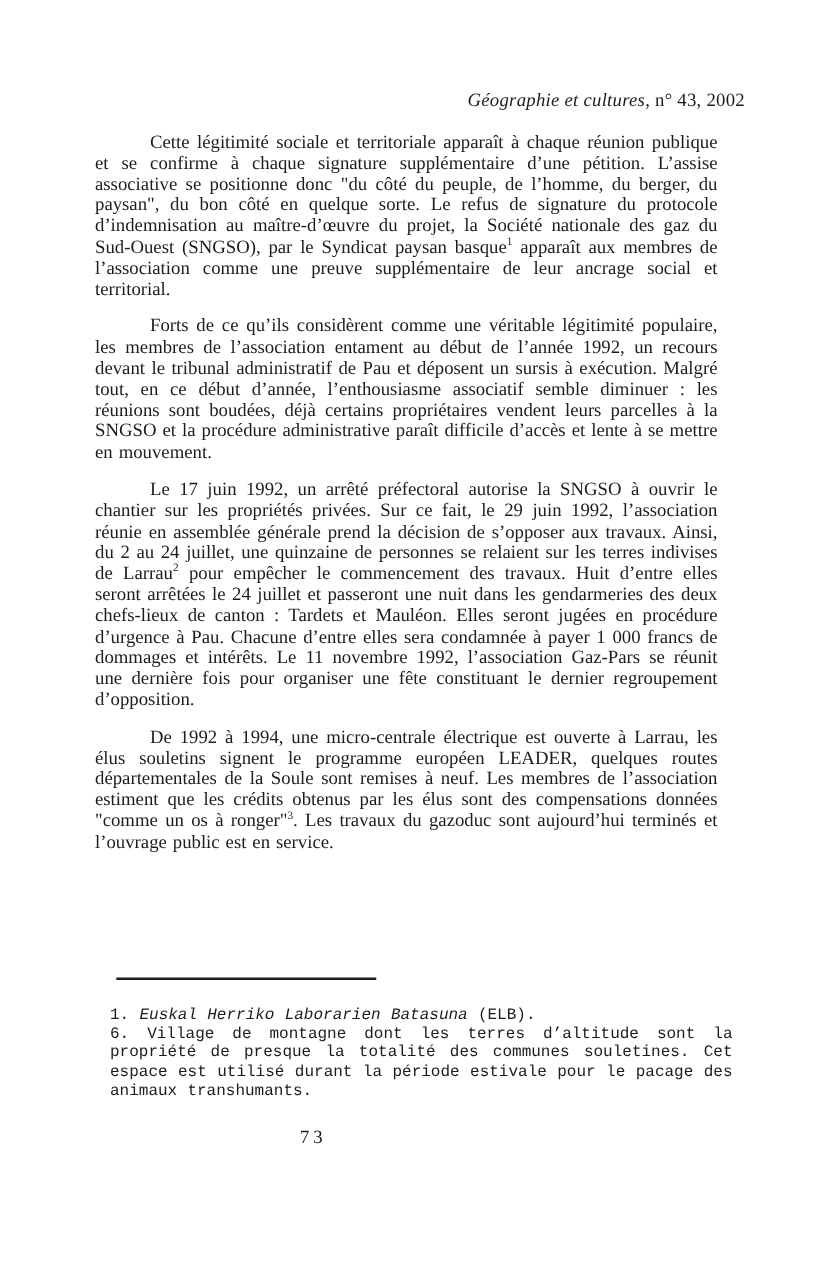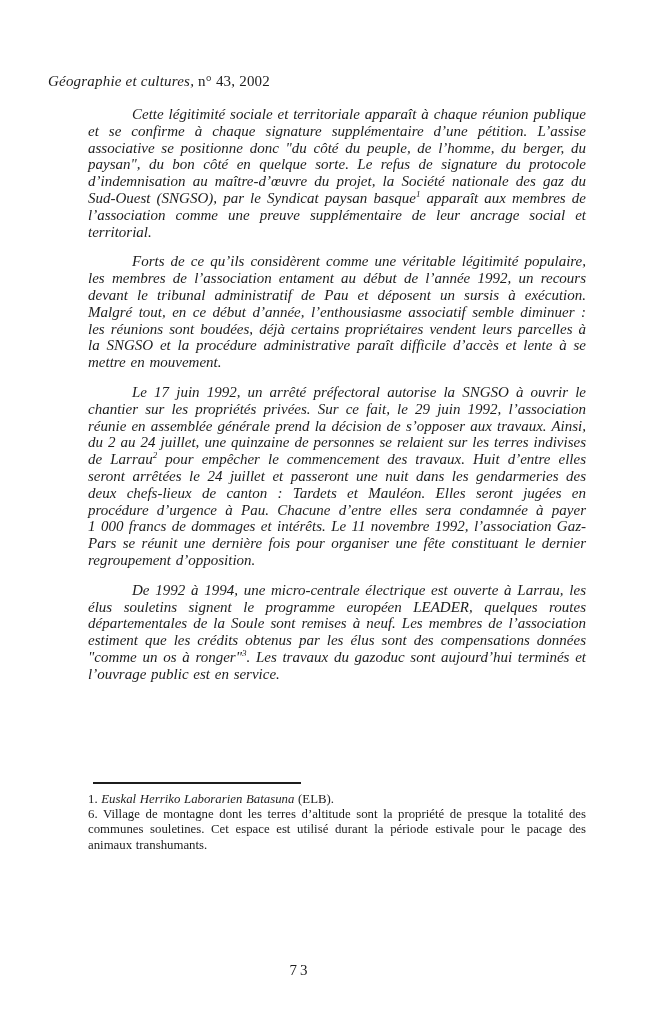--- a/index.html
+++ b/index.html
@@ -10,34 +10,33 @@
     position: relative;
     overflow: hidden;
     font-family: "Liberation Serif", "DejaVu Serif", serif;
     color: #1c1c1c;
   }
   .page { position: absolute; inset: 0; }
 
   .running-head {
     position: absolute;
     top: 73px;
-    left: 48px;
+    left: 66px;
     width: 530px;
-    text-align: left;
+    text-align: right;
     font-size: 15px;
     letter-spacing: 0.2px;
   }
   .running-head em { font-style: italic; }
 
   .body-text {
     position: absolute;
     top: 106px;
-    left: 88px;
+    left: 76px;
     width: 498px;
-    font-style: italic;
   }
   .body-text p {
     margin: 0 0 13px 0;
     font-size: 15px;
     line-height: 16.8px;
     text-align: justify;
     text-indent: 44px;
     word-spacing: 1px;
   }
   .body-text sup, .footnotes sup {
@@ -51,36 +50,36 @@
     top: 782px;
     left: 88px;
     width: 498px;
   }
   .fn-rule {
     width: 208px;
     height: 2px;
     background: #1c1c1c;
     margin-left: 5px;
   }
-  .footnotes { margin-top: 8px; }
+  .footnotes { margin-top: 20px; font-family: Liberation Mono, monospace; }
   .footnotes p {
     margin: 0;
     font-size: 12.8px;
     line-height: 15.2px;
     text-align: justify;
     word-spacing: 0.5px;
   }
   .footnotes em { font-style: italic; }
 
   .page-number {
     position: absolute;
-    top: 962px;
+    top: 902px;
     left: 240px;
     width: 120px;
-    text-align: center;
+    text-align: left;
     font-size: 15px;
     letter-spacing: 3px;
   }
 </style>
 </head>
 <body>
 
 <div class="page">
 
   <div class="running-head"><em>Géographie et cultures,</em><span> n° 43, 2002</span></div>

